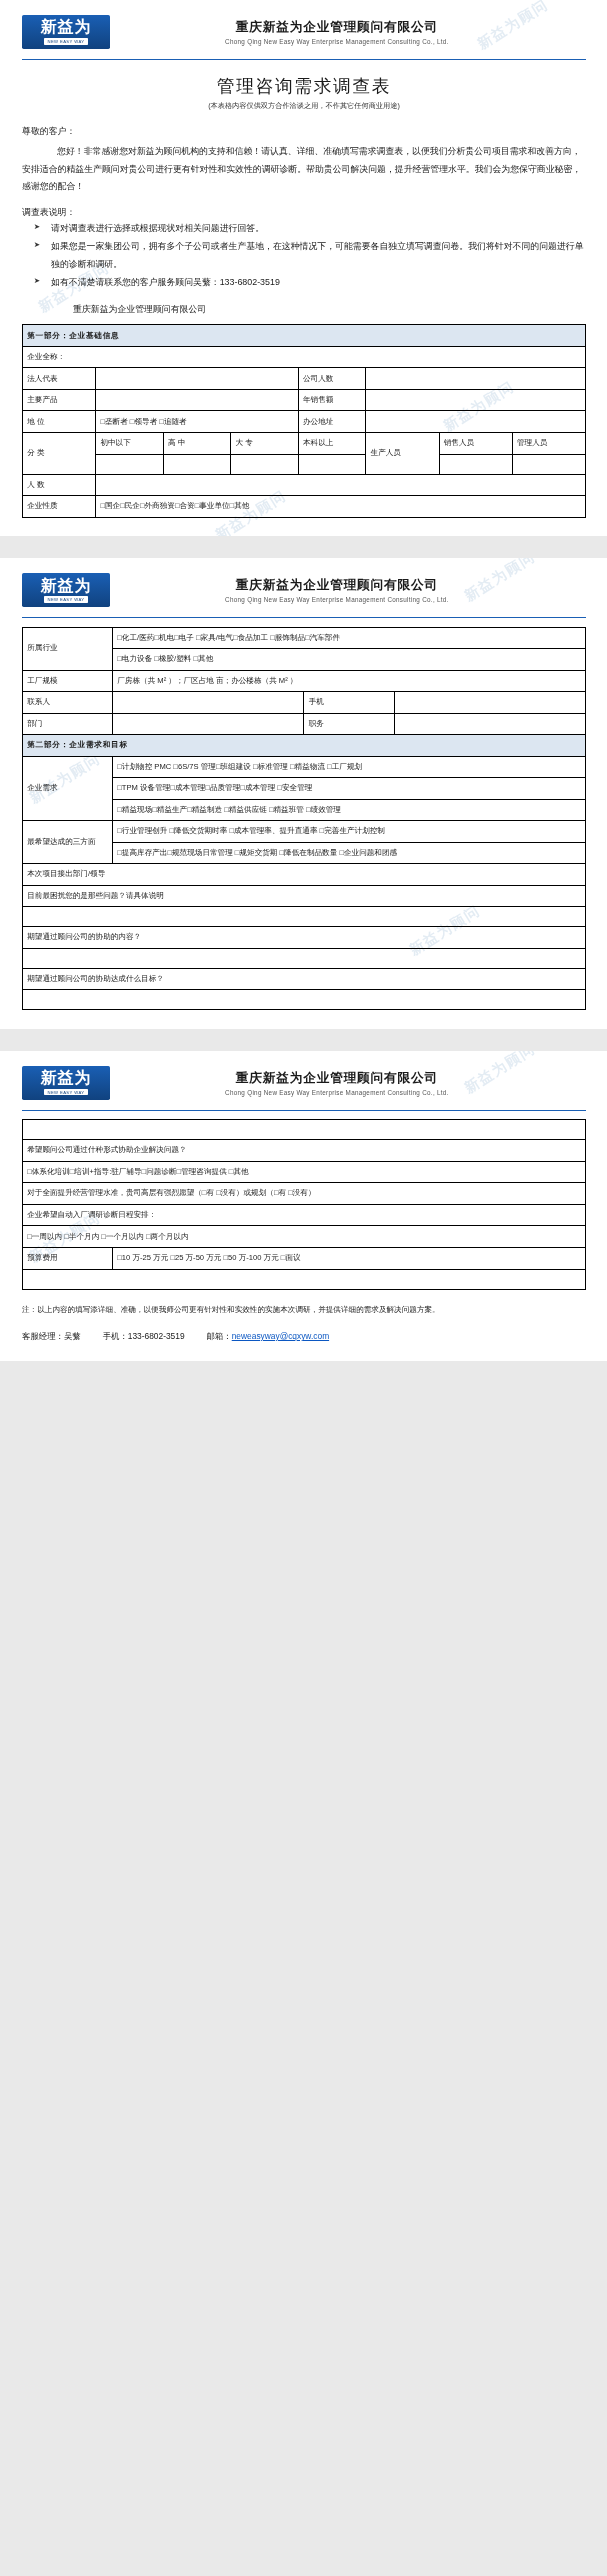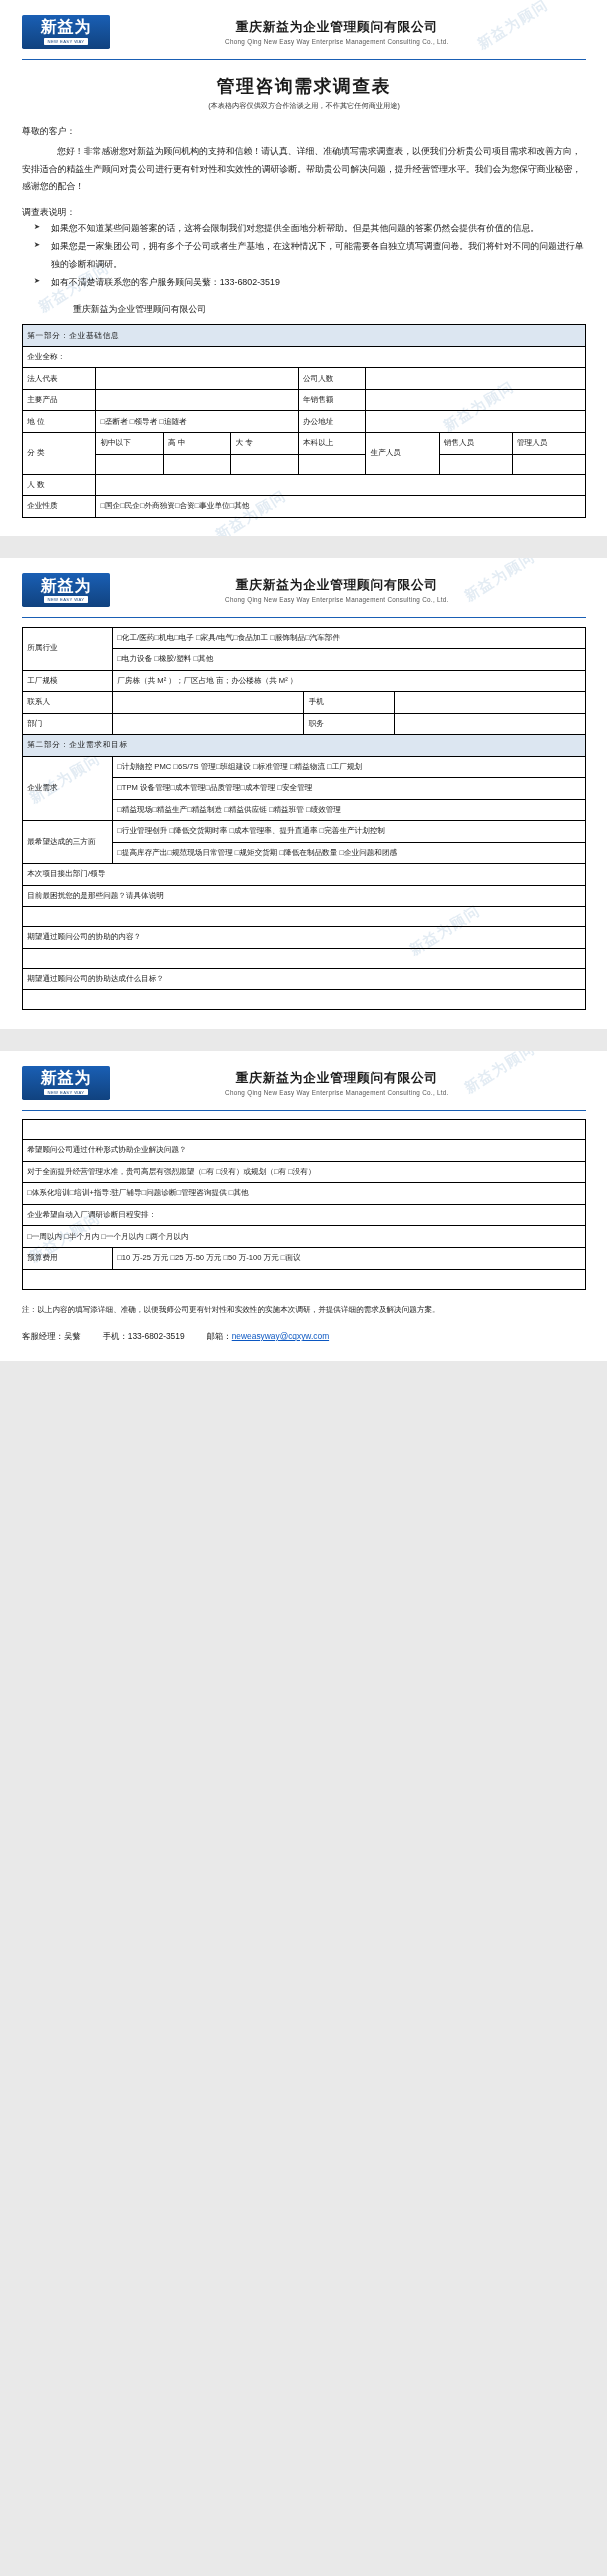--- a/index.html
+++ b/index.html
@@ -45,21 +45,21 @@
     color:#fff;
     flex:0 0 auto;
   }
   .logo .cn { font-size:16px; font-weight:bold; letter-spacing:0.8px; line-height:1; }
   .logo .en { font-size:4.2px; letter-spacing:0.4px; margin-top:2.5px; background:#fff; color:#10427f; padding:0.8px 3.4px; border-radius:0.8px;}
   .hdr-txt { flex:1; text-align:center; margin-left:-34px;}
   .hdr-cn { font-size:12.7px; font-weight:bold; letter-spacing:0.8px; }
   .hdr-en { font-size:6.3px; color:#555; letter-spacing:0.3px; margin-top:2.5px;}
   .hr-blue { border:0; border-top:1.7px solid #1a5fb4; margin:5px 0 0 0;}
 
-  .doc-title { text-align:center; font-size:17.7px; font-weight:bold; letter-spacing:1.7px; margin:13.5px 0 3.4px;}
+  .doc-title { text-align:center; font-size:17.7px; font-weight:normal; letter-spacing:1.7px; margin:13.5px 0 3.4px;}
   .doc-sub { text-align:center; font-size:7.2px; color:#333; margin-bottom:11.8px;}
 
   .para { font-size:8.9px; line-height:1.95; text-indent:0; margin:3.4px 0;}
   .para.ind2 { text-indent:35px; }
   .survey-label { font-size:8.9px; margin:10px 0 1.7px;}
   .bullets { margin:0; padding:0; list-style:none;}
   .bullets li {
     font-size:8.9px; line-height:1.95; padding-left:29px; position:relative; margin:0.8px 0;
   }
   .bullets li:before {
@@ -74,21 +74,21 @@
     font-size:7.6px;
     padding:4.2px 4.2px;
     vertical-align:middle;
     line-height:1.6;
     text-align:left;
     height:20px;
   }
   td.lbl { text-align:center;border-radius:7px; }
   .bandrow td {
     background:#dce6f1;
-    font-weight:normal;
+    font-weight:bold;
     text-align:center;
     font-size:8.9px;
     letter-spacing:0.8px;
     padding:5px 3.4px;
   }
   td.opt { font-size:7.3px; }
   .blank-lg { height:101px; }
   .blank-md { height:73px; }
   .blank-xl { height:127px; }
   .blank-xxl { height:219px; }
@@ -120,21 +120,21 @@
   <hr class="hr-blue">
 
   <div class="doc-title">管理咨询需求调查表</div>
   <div class="doc-sub">(本表格内容仅供双方合作洽谈之用，不作其它任何商业用途)</div>
 
   <div class="para">尊敬的客户：</div>
   <div class="para ind2">您好！非常感谢您对新益为顾问机构的支持和信赖！请认真、详细、准确填写需求调查表，以便我们分析贵公司项目需求和改善方向，安排适合的精益生产顾问对贵公司进行更有针对性和实效性的调研诊断。帮助贵公司解决问题，提升经营管理水平。我们会为您保守商业秘密，感谢您的配合！</div>
 
   <div class="survey-label">调查表说明：</div>
   <ul class="bullets">
-    <li>如果您不知道某些问题答案的话，这将会限制我们对您提供全面地分析帮助。但是其他问题的答案仍然会提供有价值的信息。</li>
+    <li>请对调查表进行选择或根据现状对相关问题进行回答。</li>
     <li>如果您是一家集团公司，拥有多个子公司或者生产基地，在这种情况下，可能需要各自独立填写调查问卷。我们将针对不同的问题进行单独的诊断和调研。</li>
     <li>如有不清楚请联系您的客户服务顾问吴蘩：133-6802-3519</li>
   </ul>
 
   <div class="right-name">重庆新益为企业管理顾问有限公司</div>
 
   <table class="grid">
     <colgroup>
       <col style="width:13%">
         <col style="width:12%">
@@ -319,24 +319,24 @@
         <col style="width:100%">
       </colgroup>
     <tbody>
         <tr>
       <td class="blank-md"></td>
     </tr>
     <tr>
       <td>希望顾问公司通过什种形式协助企业解决问题？</td>
     </tr>
     <tr>
+      <td class="opt">□体系化培训□培训+指导:驻厂辅导□问题诊断□管理咨询提供 □其他</td>
+    </tr>
+    <tr>
       <td class="opt">对于全面提升经营管理水准，贵司高层有强烈愿望（□有  □没有）或规划（□有  □没有）</td>
-    </tr>
-    <tr>
-      <td class="opt">□体系化培训□培训+指导:驻厂辅导□问题诊断□管理咨询提供 □其他</td>
     </tr>
     <tr>
       <td>企业希望自动入厂调研诊断日程安排：</td>
     </tr>
     <tr>
       <td class="opt">□一周以内         □半个月内         □一个月以内        □两个月以内</td>
     </tr>
   </tbody>
     </table>
 

